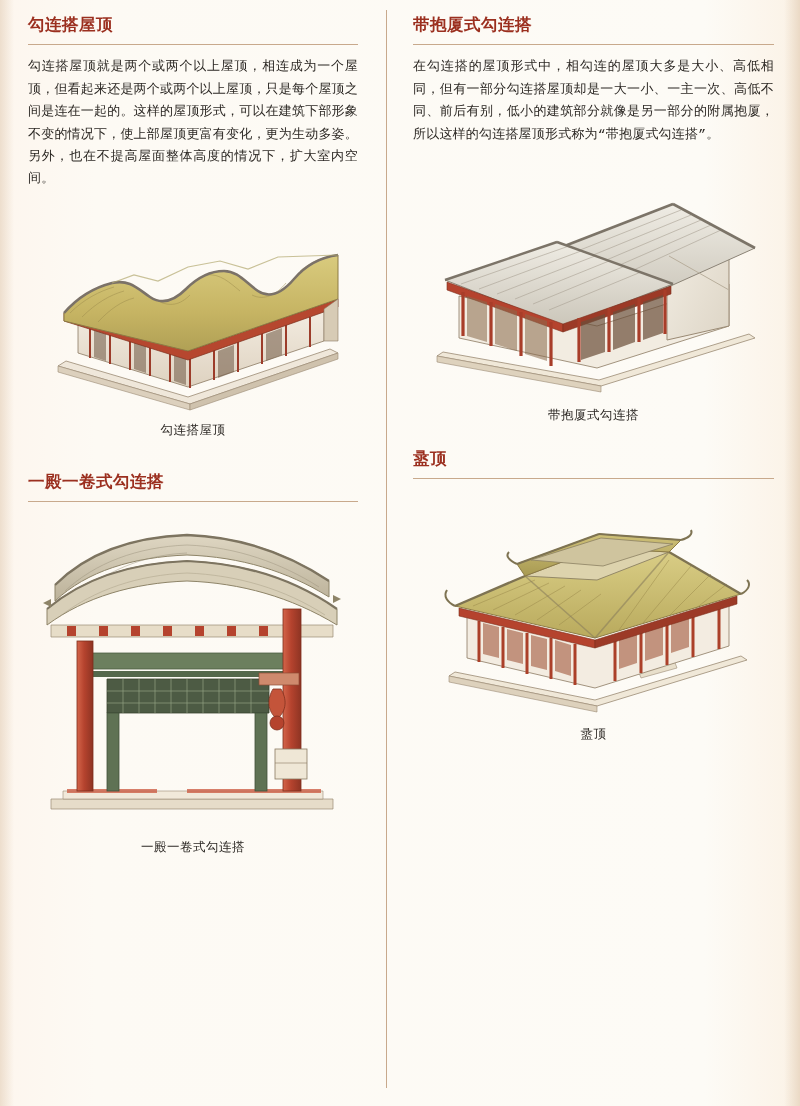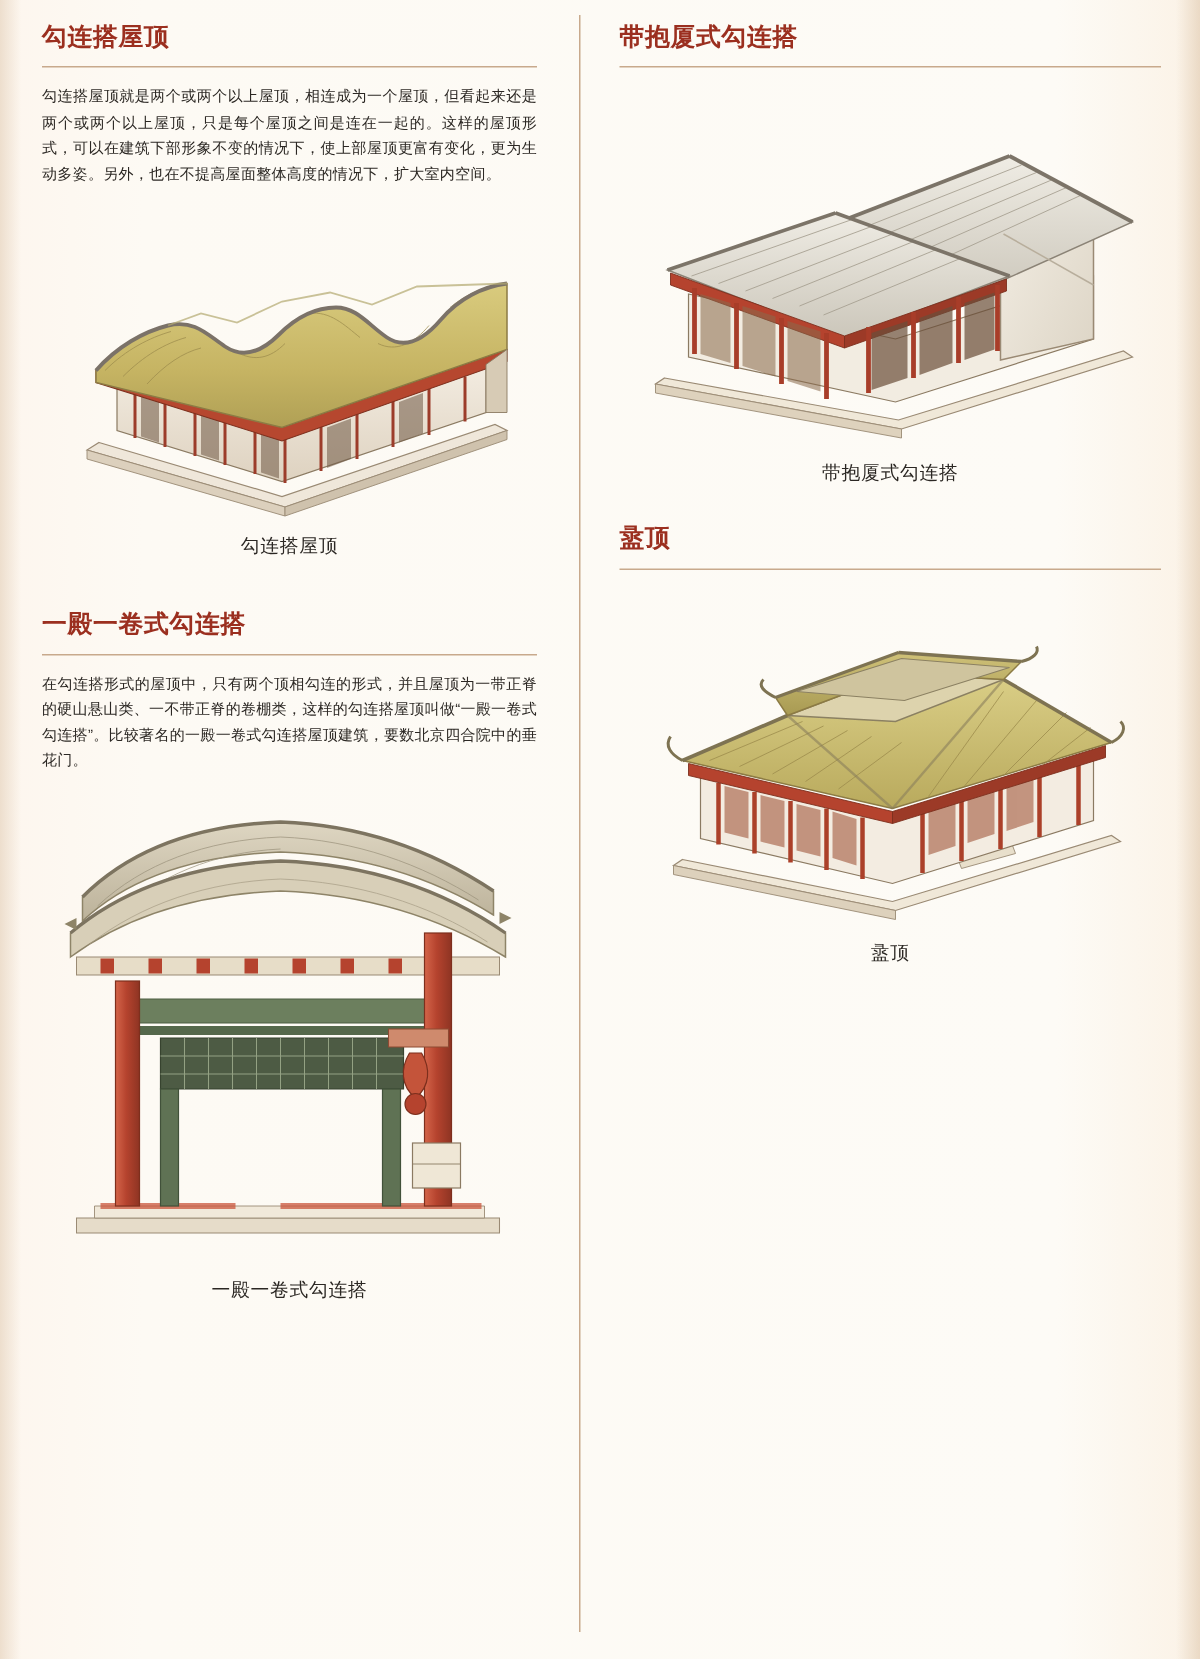--- a/index.html
+++ b/index.html
@@ -74,22 +74,22 @@
     margin: 0 0 9px 0;
     letter-spacing: 0.5px;
     line-height: 1.3;
   }
   .rule {
     height: 1px;
     background: #c8a98c;
     margin: 0 0 11px 0;
   }
   p.body-text {
-    font-family: Liberation Sans, sans-serif;
-    font-size: 10px;
+    font-family: Liberation Mono, monospace;
+    font-size: 13px;
     line-height: 1.72;
     color: #2b2723;
     margin: 0 0 10px 0;
     text-align: justify;
     text-justify: inter-ideograph;
     letter-spacing: 0.2px;
   }
   .figure {
     margin: 6px 0 2px 0;
     text-align: center;
@@ -196,21 +196,20 @@
 
           <path d="M286 108 L300 98 L300 140 L286 140 Z" fill="#d7cbb5" stroke="#8b7a62" stroke-width="0.6"></path>
         </svg>
         <div class="caption">勾连搭屋顶</div>
       </div>
 
       <div class="spacer-lg"></div>
 
       <h2 class="section-title">一殿一卷式勾连搭</h2>
       <div class="rule"></div>
-      <p class="body-text">在勾连搭形式的屋顶中，只有两个顶相勾连的形式，并且屋顶为一带正脊的硬山悬山类、一不带正脊的卷棚类，这样的勾连搭屋顶叫做“一殿一卷式勾连搭”。比较著名的一殿一卷式勾连搭屋顶建筑，要数北京四合院中的垂花门。</p>
 
       <div class="figure">
         <svg width="312" height="320" viewBox="0 0 312 320">
           <defs>
             <linearGradient id="tile3" x1="0" y1="0" x2="0" y2="1">
               <stop offset="0%" stop-color="#ded6c2"></stop>
               <stop offset="100%" stop-color="#bcb29a"></stop>
             </linearGradient>
             <linearGradient id="redpost" x1="0" y1="0" x2="1" y2="0">
               <stop offset="0%" stop-color="#d4654a"></stop>
@@ -293,20 +292,21 @@
         <div class="caption">一殿一卷式勾连搭</div>
       </div>
     </div>
 
     <div class="divider"></div>
 
     <div class="col col-right">
 
       <h2 class="section-title">带抱厦式勾连搭</h2>
       <div class="rule"></div>
+      <p class="body-text">在勾连搭的屋顶形式中，相勾连的屋顶大多是大小、高低相同，但有一部分勾连搭屋顶却是一大一小、一主一次、高低不同、前后有别，低小的建筑部分就像是另一部分的附属抱厦，所以这样的勾连搭屋顶形式称为“带抱厦式勾连搭”。</p>
 
       <div class="figure">
         <svg width="330" height="245" viewBox="0 0 330 245">
           <defs>
             <linearGradient id="greyroof" x1="0" y1="0" x2="0" y2="1">
               <stop offset="0%" stop-color="#efece4"></stop>
               <stop offset="100%" stop-color="#cbc6ba"></stop>
             </linearGradient>
             <linearGradient id="gable" x1="0" y1="0" x2="1" y2="1">
               <stop offset="0%" stop-color="#f4efe5"></stop>

